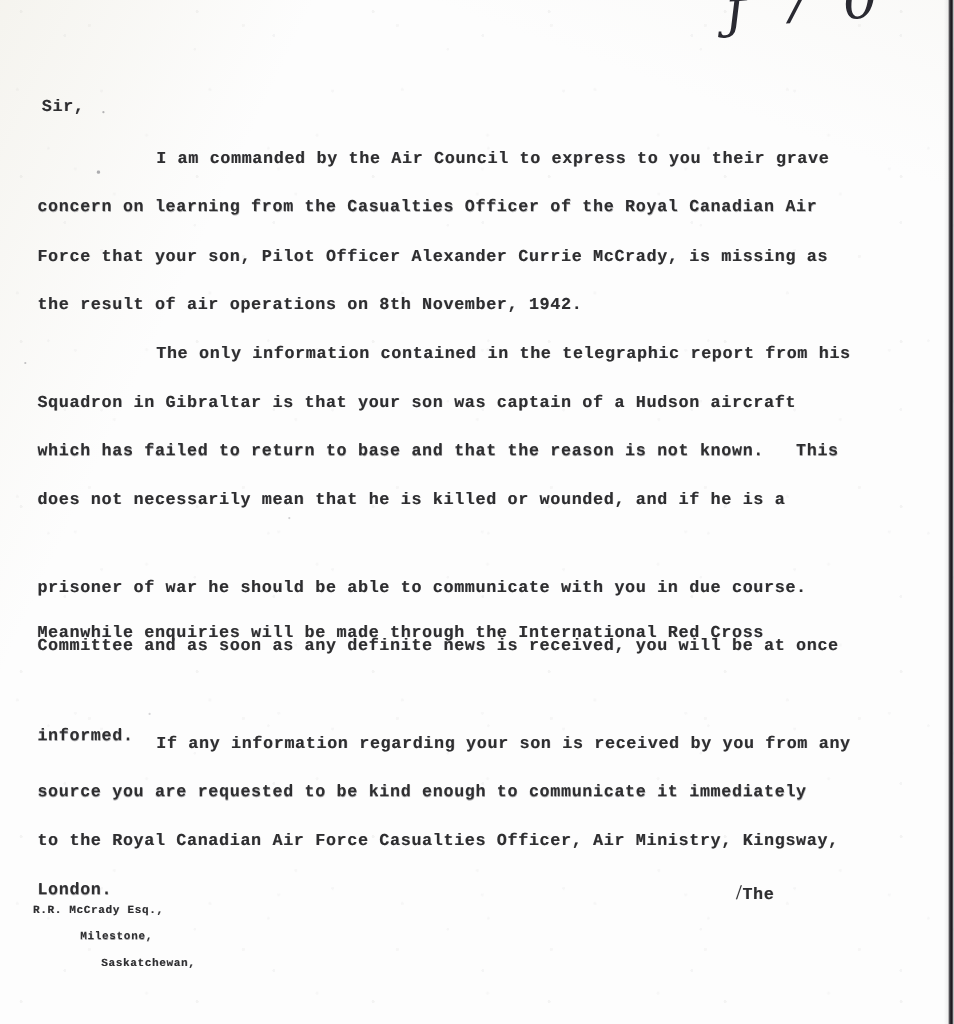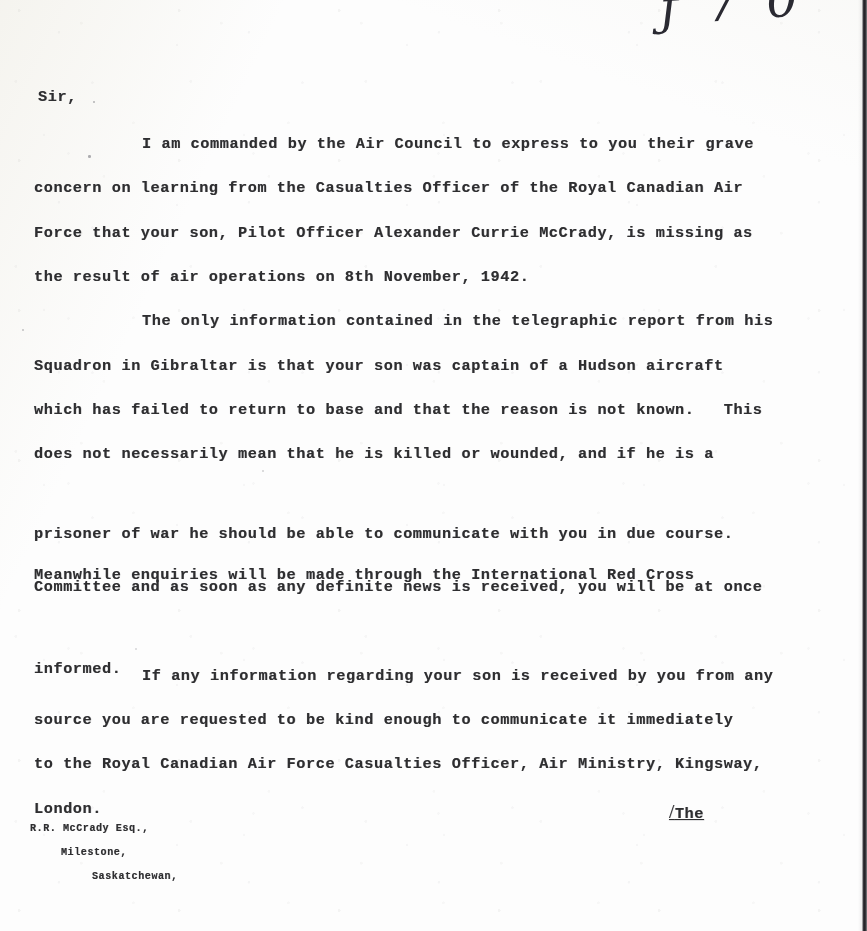--- a/index.html
+++ b/index.html
@@ -121,33 +121,32 @@
     left: 34px;
     line-height: 1;
   }
   .indented {
     left: 142px;
   }
 
   #catchword {
     top: 801px;
     left: 669px;
-    text-decoration: underline;
   }
   #catchword .slash {
     font-family: "Liberation Serif", "DejaVu Serif", serif;
     font-weight: 400;
     font-size: 19px;
   }
 
   .addr-line {
     font-size: 10px;
   }
   #addr-1 { top: 823px; left: 30px; }
-  #addr-2 { top: 847px; left: 61px; }
+  #addr-2 { top: 847px; left: 73px; }
   #addr-3 { top: 871px; left: 92px; }
   #addr-4 { top: 916px; left: 123px; margin-top: 29px; }
 
   
   .speck {
     position: absolute;
     background: #7a7a80;
     border-radius: 50%;
     pointer-events: none;
   }

